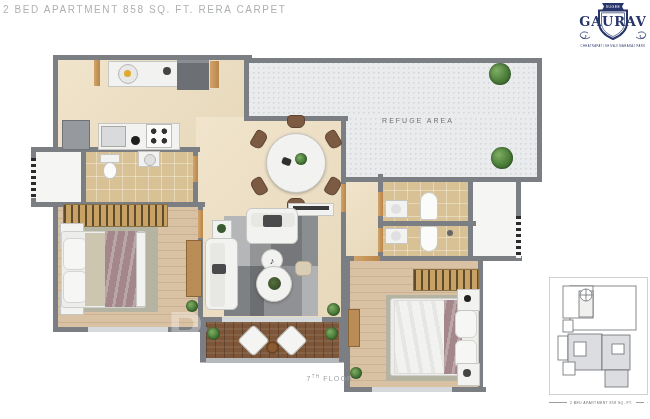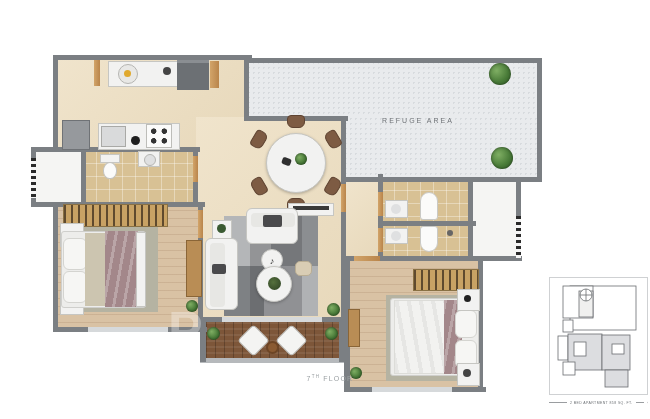--- a/index.html
+++ b/index.html
@@ -63,21 +63,34 @@
        background-image:radial-gradient(circle at 28% 28%,#333 2.5px,transparent 3px),
                         radial-gradient(circle at 72% 28%,#333 2.5px,transparent 3px),
                         radial-gradient(circle at 28% 72%,#333 2.5px,transparent 3px),
                         radial-gradient(circle at 72% 72%,#333 2.5px,transparent 3px);}
 </style>
 </head>
 <body>
 
 <div class="page">
 
-
+  <div class="title">2 BED APARTMENT 858 SQ. FT. RERA CARPET</div>
+
+  <div class="a" style="left:576px;top:2px;width:74px;height:47px;">
+    <svg width="74" height="47" viewBox="0 0 74 47">
+      <path d="M26,1 h22 l-2,3.6 2,3.6 h-22 l2,-3.6 z" fill="#27356a"></path>
+      <text x="37" y="6.4" font-size="3.4" fill="#ffffff" text-anchor="middle" letter-spacing="0.5" font-family="Liberation Sans, sans-serif">SUGEE</text>
+      <path d="M23,8.5 h28 v12 c0,8.5 -7,13.5 -14,16.5 c-7,-3 -14,-8 -14,-16.5 z" fill="#ffffff" stroke="#27356a" stroke-width="2"></path>
+      <path d="M25.5,10.8 h23 v10 c0,7 -6,11.3 -11.5,13.8 c-5.5,-2.5 -11.5,-6.8 -11.5,-13.8 z" fill="none" stroke="#27356a" stroke-width="0.7"></path>
+      <path d="M12,31 c-5,-3 -10,1 -6.5,4.5 c2.2,2.2 5.5,0 4,-2.5 M14,35 c-3,2.5 -7,2 -9,-0.5" fill="none" stroke="#27356a" stroke-width="0.8"></path>
+      <path d="M62,31 c5,-3 10,1 6.5,4.5 c-2.2,2.2 -5.5,0 -4,-2.5 M60,35 c3,2.5 7,2 9,-0.5" fill="none" stroke="#27356a" stroke-width="0.8"></path>
+      <text x="37" y="24" font-size="13" font-weight="bold" fill="#27356a" text-anchor="middle" letter-spacing="0.8" font-family="DejaVu Serif, serif">GAURAV</text>
+      <text x="37" y="45" font-size="2.7" fill="#27356a" text-anchor="middle" letter-spacing="0.45" font-family="Liberation Sans, sans-serif">CHHATRAPATI SHIVAJI MAHARAJ PARK</text>
+    </svg>
+  </div>
 
   <div class="f-beige" style="left:57px;top:57px;width:189px;height:95px;"></div>
   <div class="f-beige" style="left:196px;top:117px;width:149px;height:215px;"></div>
   <div class="f-beige" style="left:346px;top:177px;width:35px;height:85px;"></div>
   <div class="f-wood" style="left:57px;top:202px;width:146px;height:130px;"></div>
   <div class="f-tile" style="left:83px;top:150px;width:113px;height:55px;"></div>
   <div class="f-white" style="left:33px;top:150px;width:52px;height:55px;"></div>
   <div class="f-refuge" style="left:246px;top:60px;width:294px;height:58px;"></div>
   <div class="f-refuge" style="left:343px;top:116px;width:197px;height:64px;"></div>
   <div class="f-tile" style="left:381px;top:177px;width:92px;height:46px;"></div>

